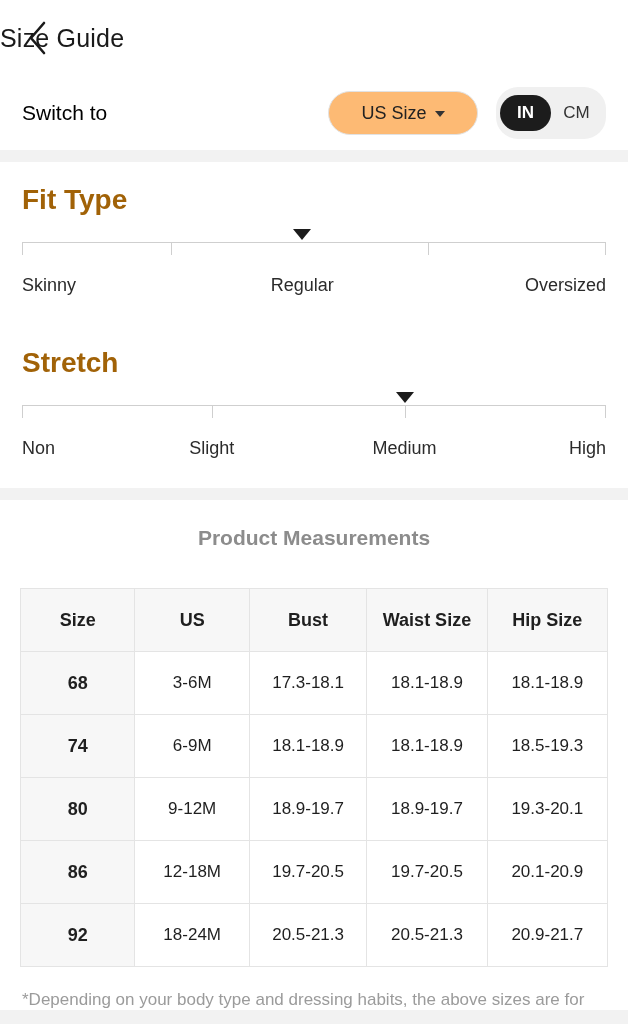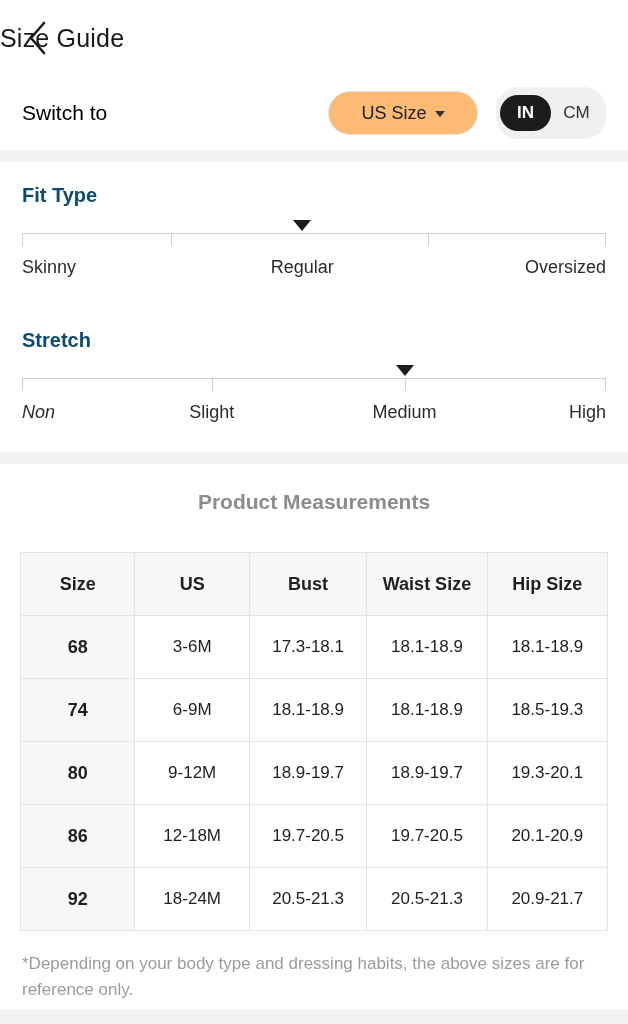--- a/index.html
+++ b/index.html
@@ -121,23 +121,23 @@
     background: #f2f2f2;
     width: 100%;
   }
 
   
   .scale-section {
     padding: 22px 22px 6px 22px;
     background: #ffffff;
   }
   .scale-title {
-    font-size: 20px;
-    font-weight: bold;
-    color: #0c4a6e;
+    font-size: 28px;
+    font-weight: bold;
+    color: #a16207;
     margin-bottom: 26px;
   }
   .scale-wrap {
     position: relative;
     margin-bottom: 10px;
   }
   .scale-marker {
     position: absolute;
     top: -13px;
     width: 0; height: 0;
@@ -154,21 +154,21 @@
   .tick {
     position: absolute;
     top: 0;
     width: 1px;
     height: 12px;
     background: #cfcfcf;
   }
   .scale-labels {
     position: relative;
     height: 34px;
-    margin-top: 12px;
+    margin-top: 21px;
   }
   .scale-labels span {
     position: absolute;
     top: 0;
     font-size: 18px;
     color: #2b2b2b;
     white-space: nowrap;
   }
 
   
@@ -304,21 +304,21 @@
     <div class="scale-title">Stretch</div>
     <div class="scale-wrap">
       <div class="scale-marker" style="left:65.5%;"></div>
       <div class="scale-line">
         <div class="tick" style="left:0;"></div>
         <div class="tick" style="left:32.5%;"></div>
         <div class="tick" style="left:65.5%;"></div>
         <div class="tick" style="right:0;"></div>
       </div>
       <div class="scale-labels">
-        <span style="left:0;font-style:italic;">Non</span>
+        <span style="left:0;">Non</span>
         <span style="left:32.5%; transform:translateX(-50%);">Slight</span>
         <span style="left:65.5%; transform:translateX(-50%);">Medium</span>
         <span style="right:0;">High</span>
       </div>
     </div>
   </div>
 
   <div class="sep"></div>
 
   <div class="tabs">

